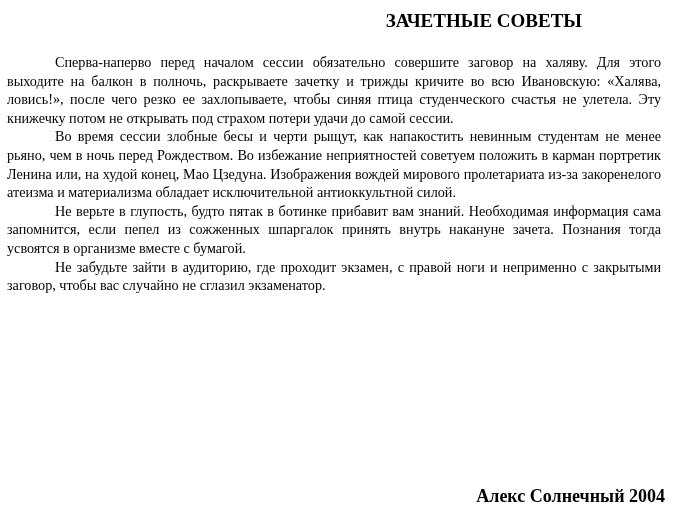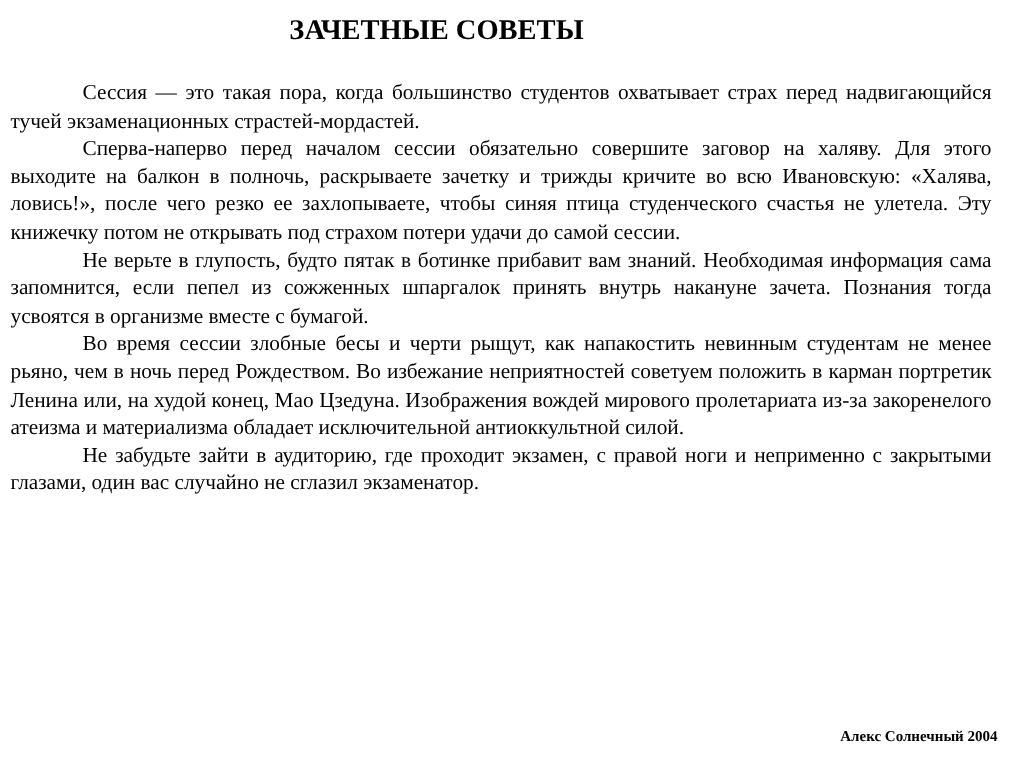--- a/index.html
+++ b/index.html
@@ -4,40 +4,39 @@
 <style>
   html, body { margin: 0; padding: 0; background: #ffffff; }
   body {
     width: 675px; height: 513px; overflow: hidden;
     font-family: "Liberation Serif", "DejaVu Serif", serif;
     color: #000000;
   }
   .page { position: relative; width: 675px; height: 513px; }
   .title {
     position: absolute; top: 10px; left: 0; width: 582px;
-    text-align: center; font-weight: bold; font-size: 19px;
+    text-align: right; font-weight: bold; font-size: 19px;
     letter-spacing: 0px;
   }
   .body {
     position: absolute; top: 53px; left: 7px; width: 654px;
     font-size: 14.2px; line-height: 18.6px; text-align: justify;
   }
   .body p { margin: 0; padding: 0; }
   .body p.indent { text-indent: 48px; }
   .signature {
     position: absolute; top: 486px; right: 10px;
-    font-weight: bold; font-size: 10px;
+    font-weight: bold; font-size: 18px;
   }
 </style>
 </head>
 <body>
 
 <div class="page">
   <div class="title">ЗАЧЕТНЫЕ СОВЕТЫ</div>
   <div class="body">
-    <p class="indent">Сессия — это такая пора, когда большинство студентов охватывает страх перед надвигающийся тучей экзаменационных страстей-мордастей.</p>
     <p class="indent">Сперва-наперво перед началом сессии обязательно совершите заговор на халяву. Для этого выходите на балкон в полночь, раскрываете зачетку и трижды кричите во всю Ивановскую: «Халява, ловись!», после чего резко ее захлопываете, чтобы синяя птица студенческого счастья не улетела. Эту книжечку потом не открывать под страхом потери удачи до самой сессии.</p>
+    <p class="indent">Во время сессии злобные бесы и черти рыщут, как напакостить невинным студентам не менее рьяно, чем в ночь перед Рождеством. Во избежание неприятностей советуем положить в карман портретик Ленина или, на худой конец, Мао Цзедуна. Изображения вождей мирового пролетариата из-за закоренелого атеизма и материализма обладает исключительной антиоккультной силой.</p>
     <p class="indent">Не верьте в глупость, будто пятак в ботинке прибавит вам знаний. Необходимая информация сама запомнится, если пепел из сожженных шпаргалок принять внутрь накануне зачета. Познания тогда усвоятся в организме вместе с бумагой.</p>
-    <p class="indent">Во время сессии злобные бесы и черти рыщут, как напакостить невинным студентам не менее рьяно, чем в ночь перед Рождеством. Во избежание неприятностей советуем положить в карман портретик Ленина или, на худой конец, Мао Цзедуна. Изображения вождей мирового пролетариата из-за закоренелого атеизма и материализма обладает исключительной антиоккультной силой.</p>
-    <p class="indent">Не забудьте зайти в аудиторию, где проходит экзамен, с правой ноги и неприменно с закрытыми глазами, один вас случайно не сглазил экзаменатор.</p>
+    <p class="indent">Не забудьте зайти в аудиторию, где проходит экзамен, с правой ноги и неприменно с закрытыми заговор, чтобы вас случайно не сглазил экзаменатор.</p>
   </div>
   <div class="signature">Алекс Солнечный 2004</div>
 </div>
 
 </body></html>

